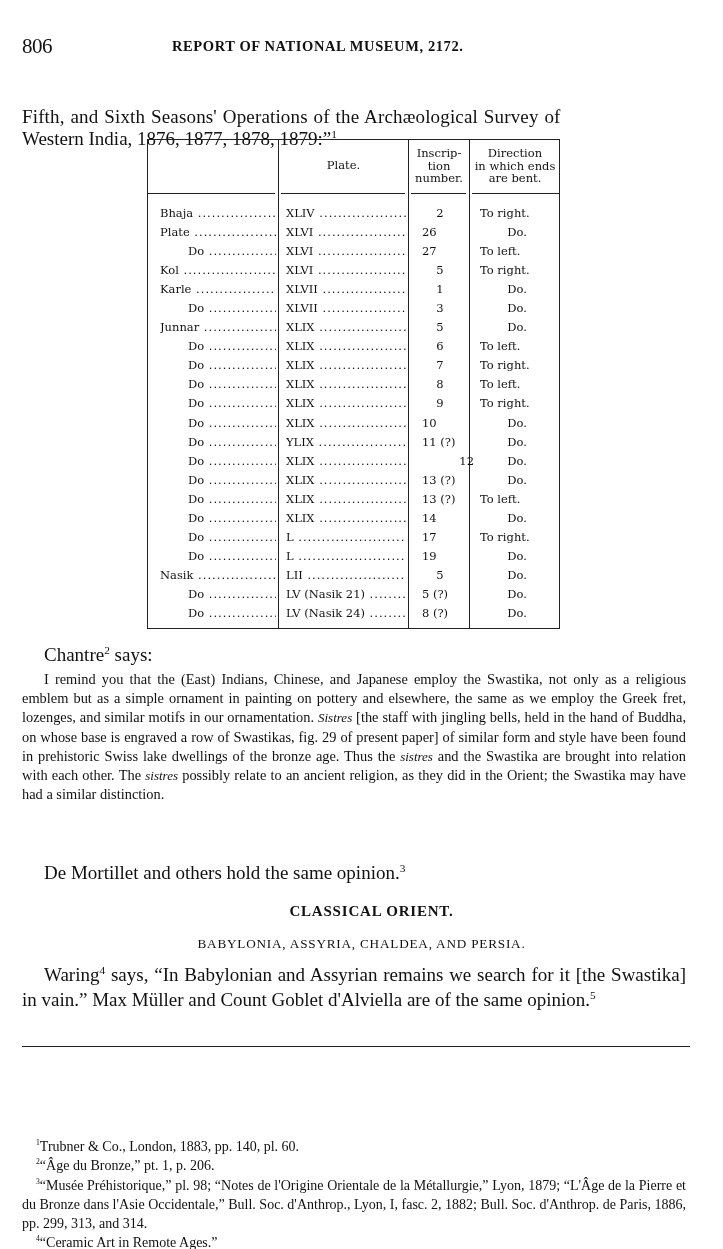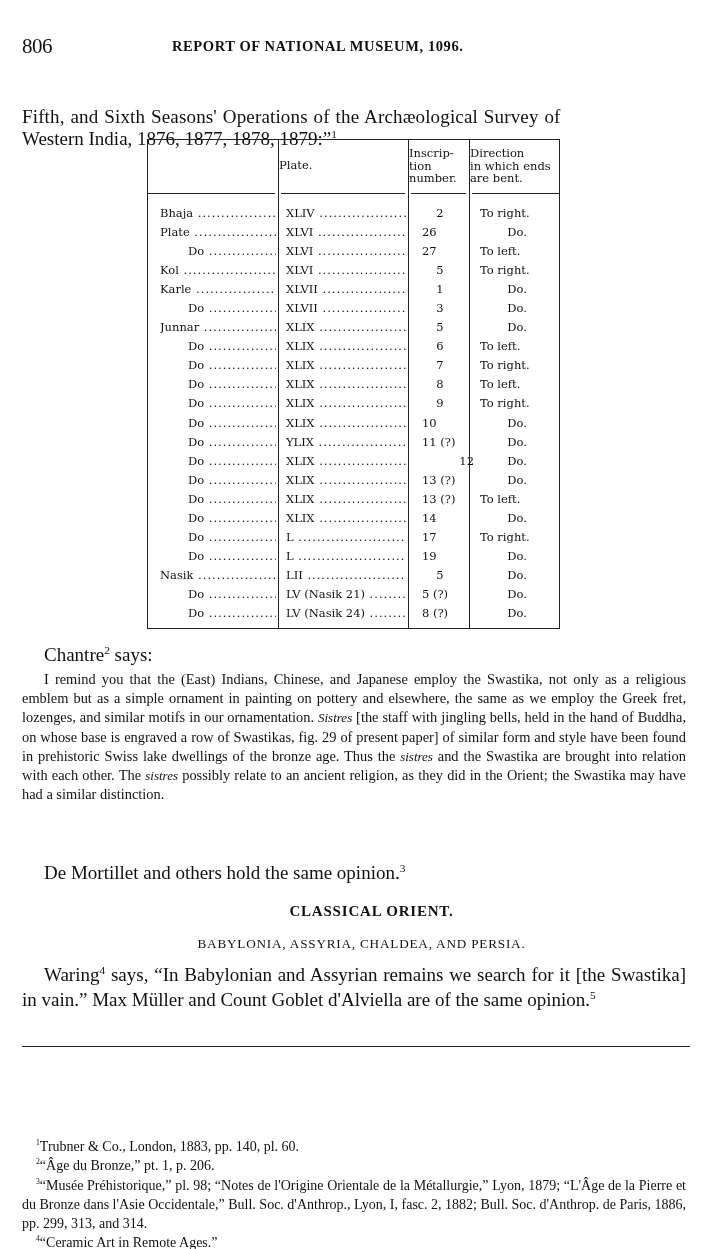--- a/index.html
+++ b/index.html
@@ -76,21 +76,21 @@
       border-left: 1px solid #222;
     }
     .header-rule {
       position: absolute;
       top: 53px;
       height: 0;
       border-top: 1px solid #222;
     }
     .th {
       position: absolute;
-      text-align: left;
+      text-align: center;
       font-size: 11.5px;
       line-height: 12.5px;
     }
     .rows {
       position: absolute;
       left: 0;
       top: 64px;
       width: 413px;
     }
     .row {
@@ -195,21 +195,21 @@
     .footnotes .fn { margin: 0; text-indent: 14px; }
     .footnotes sup { font-size: 55%; }
   </style>
 </head>
 <body>
 
 <div class="page">
 
   <div class="running-head">
     <span class="page-number">806</span>
-    <span class="running-title">REPORT OF NATIONAL MUSEUM, 1096.</span>
+    <span class="running-title">REPORT OF NATIONAL MUSEUM, 2172.</span>
   </div>
 
   <div class="intro-lines">
     <div class="l1">Fifth, and Sixth Seasons' Operations of the Archæological Survey of</div>
     <div class="l2"><span>Western India, 1876, 1877, 1878, 1879:”</span><sup>1</sup></div>
   </div>
 
   <div class="data-table-wrap">
     <div class="col-div" style="left:130px"></div>
     <div class="col-div" style="left:260px"></div>

